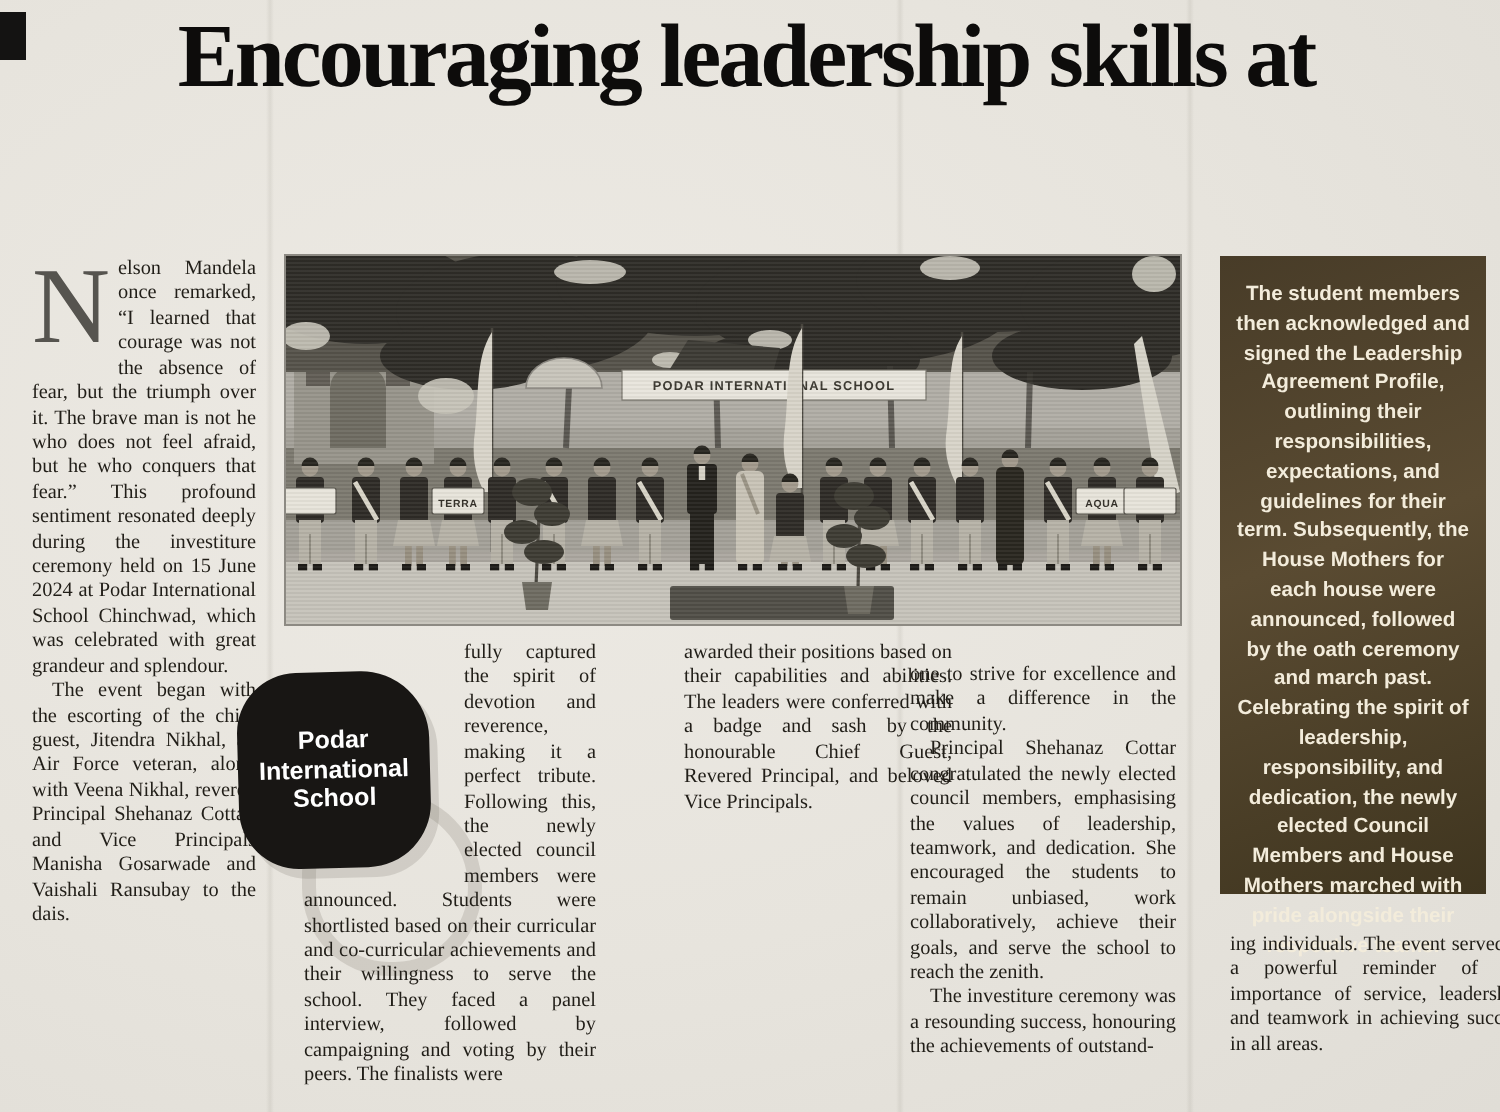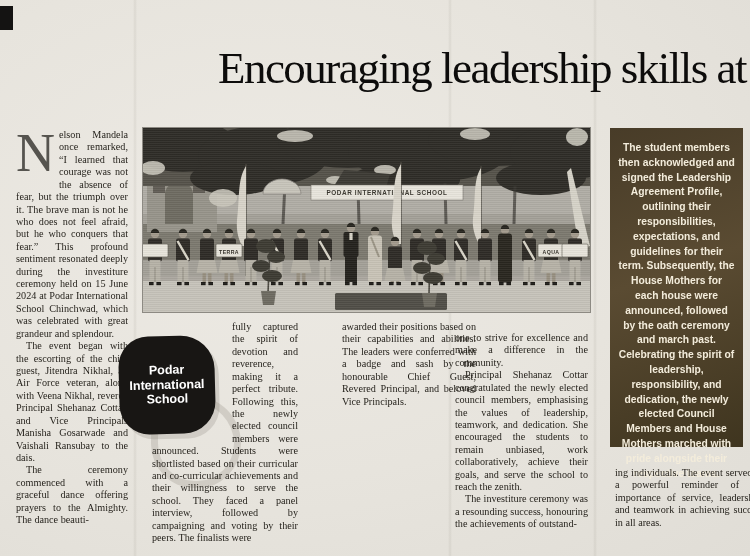--- a/index.html
+++ b/index.html
@@ -5,22 +5,22 @@
   html,body{margin:0;padding:0;background:#d8d5ce;}
   #page{
     position:relative;width:750px;height:556px;overflow:hidden;
     background:radial-gradient(ellipse at 35% 40%, #edeae4 0%, #e7e4dd 55%, #e0ddd6 100%);
     font-family:"Liberation Serif", serif;color:#201d18;
   }
   .crease{position:absolute;top:0;bottom:0;width:4px;
     background:linear-gradient(90deg,transparent,rgba(90,85,70,0.09),transparent);}
   #corner-mark{position:absolute;left:0;top:6px;width:13px;height:24px;background:#141312;}
   .headline{
-    position:absolute;left:0;right:4px;top:0;text-align:right;
-    font-weight:normal;font-size:45px;line-height:57px;letter-spacing:-1.5px;color:#0d0c0b;margin-top:40px;
+    position:absolute;left:0;right:4px;top:0;text-align:center;
+    font-weight:bold;font-size:45px;line-height:57px;letter-spacing:-1.5px;color:#0d0c0b;
   }
   .col{position:absolute;text-align:justify;font-size:10.2px;line-height:12.42px;overflow:hidden;color:#211e18;}
   .col p{margin:0;}
   .col p.indent{text-indent:10px;}
   #col1{left:16px;top:129px;width:112px;height:427px;}
   #col2{left:152px;top:321px;width:146px;height:235px;}
   #col3{left:310px;top:321px;width:134px;height:235px;margin-left:32px;}
   #col4{left:455px;top:317px;width:133px;height:237px;margin-top:15px;}
   #col5{left:599px;top:467px;width:149px;height:89px;margin-left:16px;}
   .dropcap{
@@ -327,21 +327,20 @@
   <div id="badge-ghost"></div>
   <div id="school-badge">
     <div>Podar</div>
     <div>International</div>
     <div>School</div>
   </div>
 
   <div id="col1" class="col">
     <p><span class="dropcap">N</span><span>elson Mandela once remarked, “I learned that courage was not the absence of fear, but the triumph over it. The brave man is not he who does not feel afraid, but he who conquers that fear.” This profound sentiment resonated deeply during the investiture ceremony held on 15 June 2024 at Podar International School Chinchwad, which was celebrated with great grandeur and splendour.</span></p>
     <p class="indent">The event began with the escorting of the chief guest, Jitendra Nikhal, an Air Force veteran, along with Veena Nikhal, revered Principal Shehanaz Cottar, and Vice Principals Manisha Gosarwade and Vaishali Ransubay to the dais.</p>
-    <p class="indent">The ceremony commenced with a graceful dance offering prayers to the Almighty. The dance beauti-</p>
   </div>
 
   <div id="col2" class="col">
     <span class="badge-spacer"></span>
     <p>fully captured the spirit of devotion and reverence, making it a perfect tribute. Following this, the newly elected council members were announced. Students were shortlisted based on their curricular and co-curricular achievements and their willingness to serve the school. They faced a panel interview, followed by campaigning and voting by their peers. The finalists were</p>
   </div>
 
   <div id="col3" class="col">
     <p>awarded their positions based on their capabilities and abilities. The leaders were conferred with a badge and sash by the honourable Chief Guest, Revered Principal, and beloved Vice Principals.</p>
   </div>

